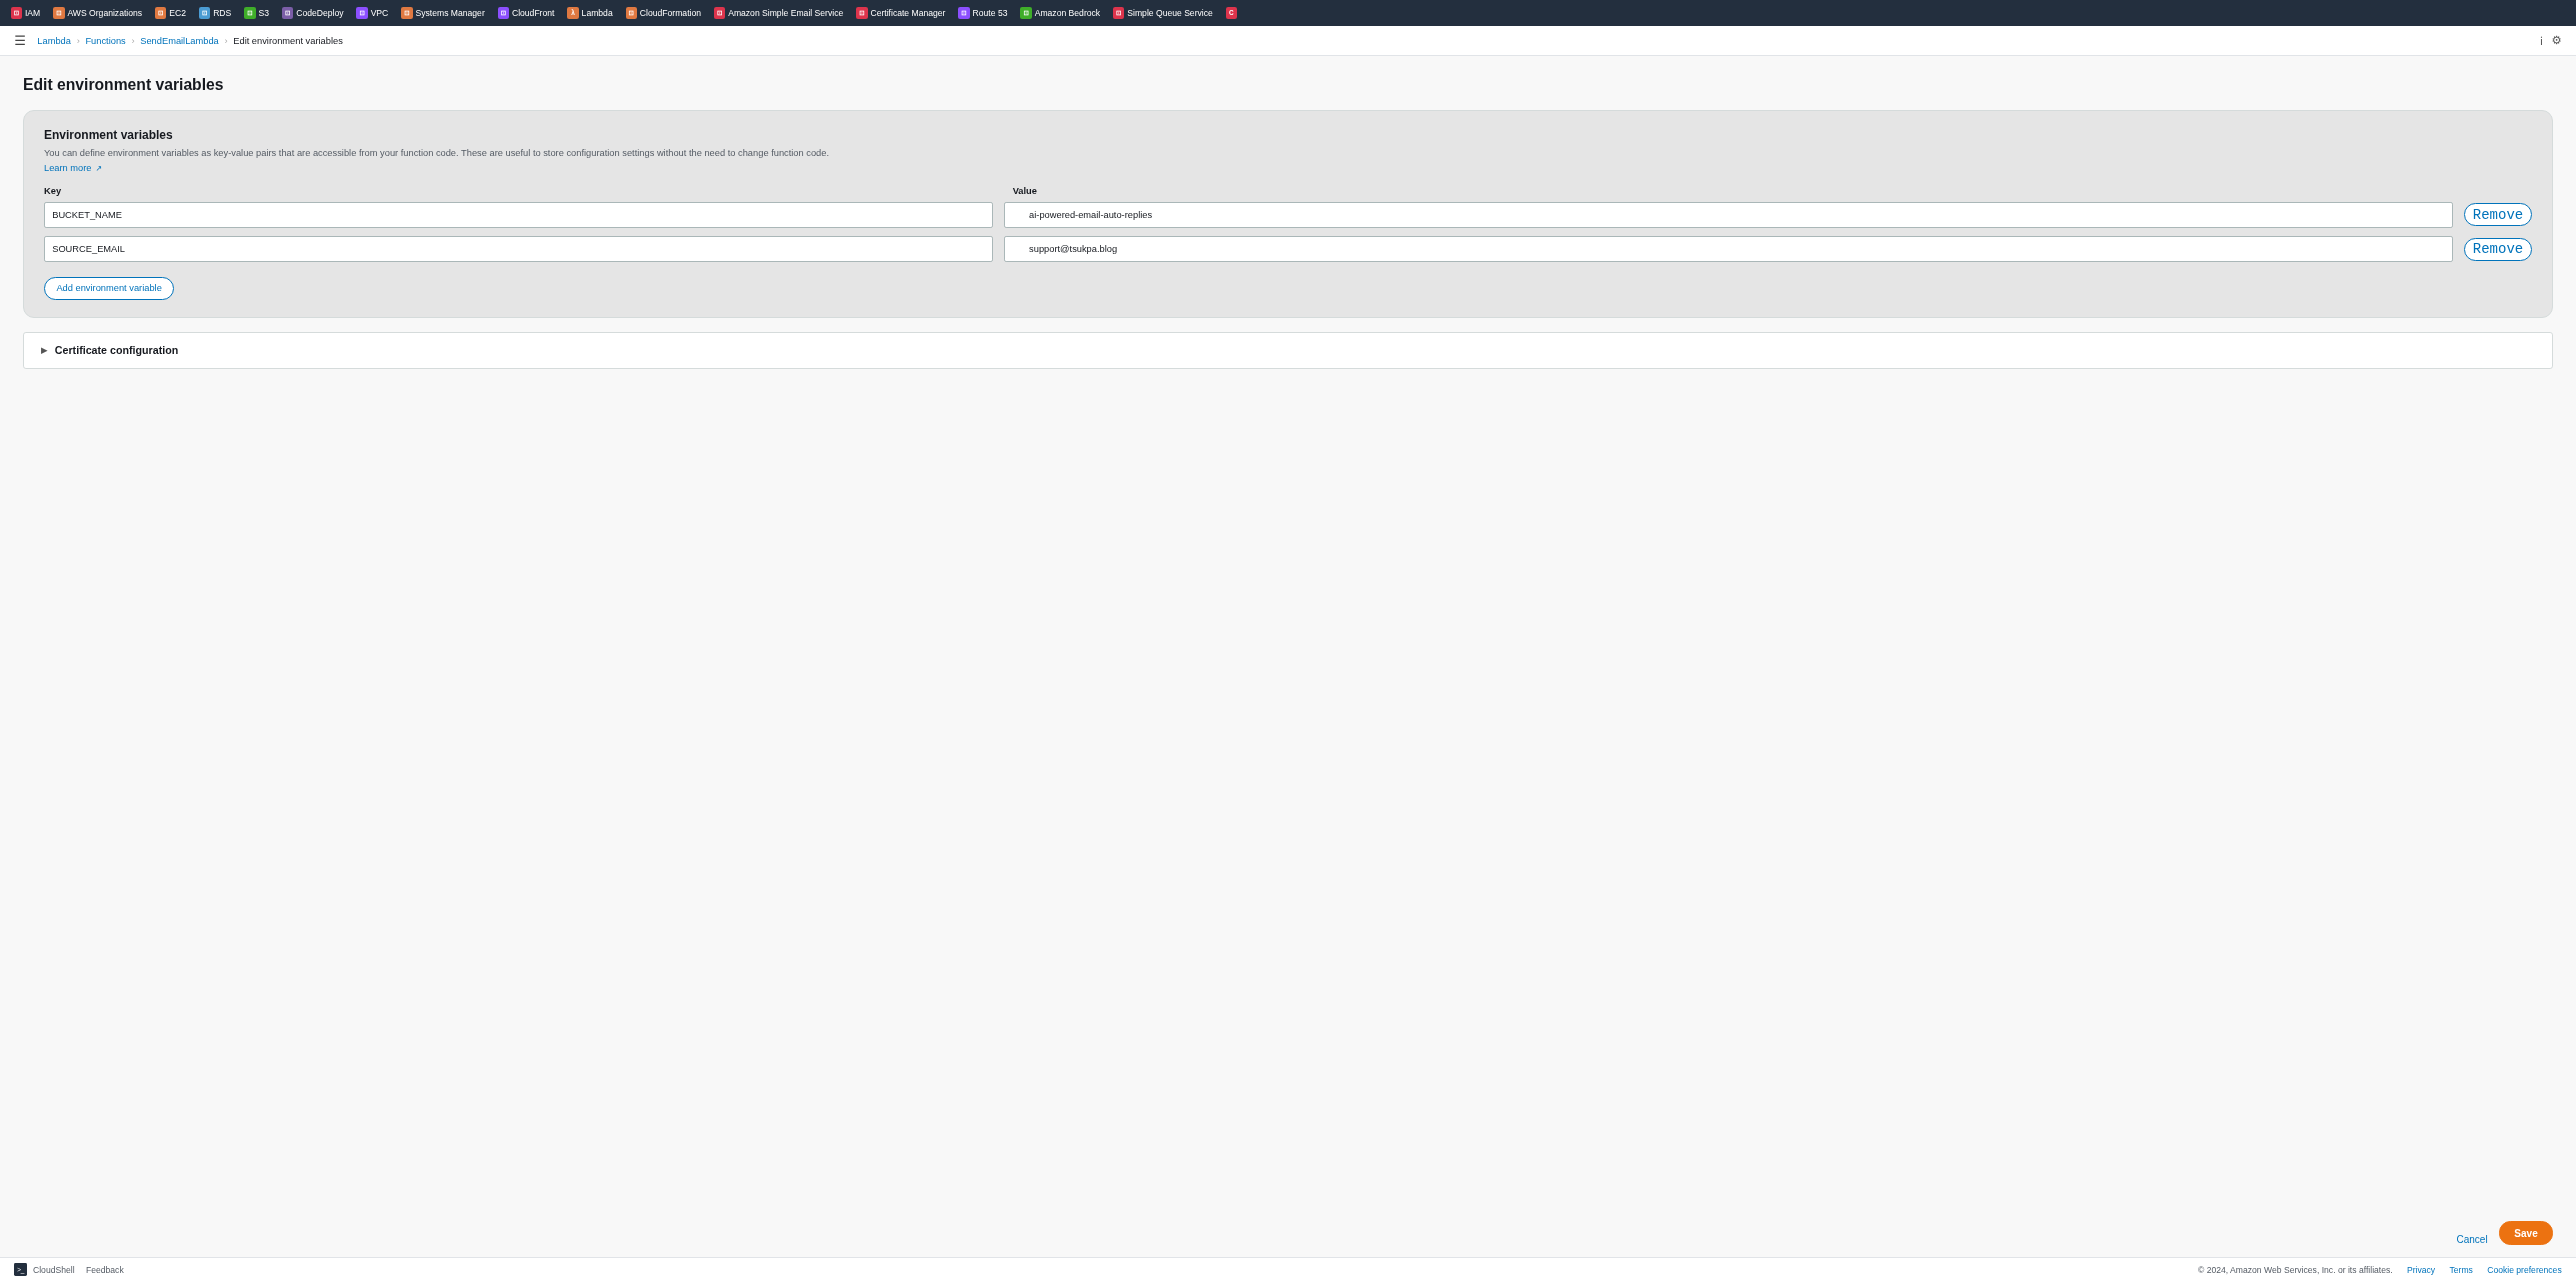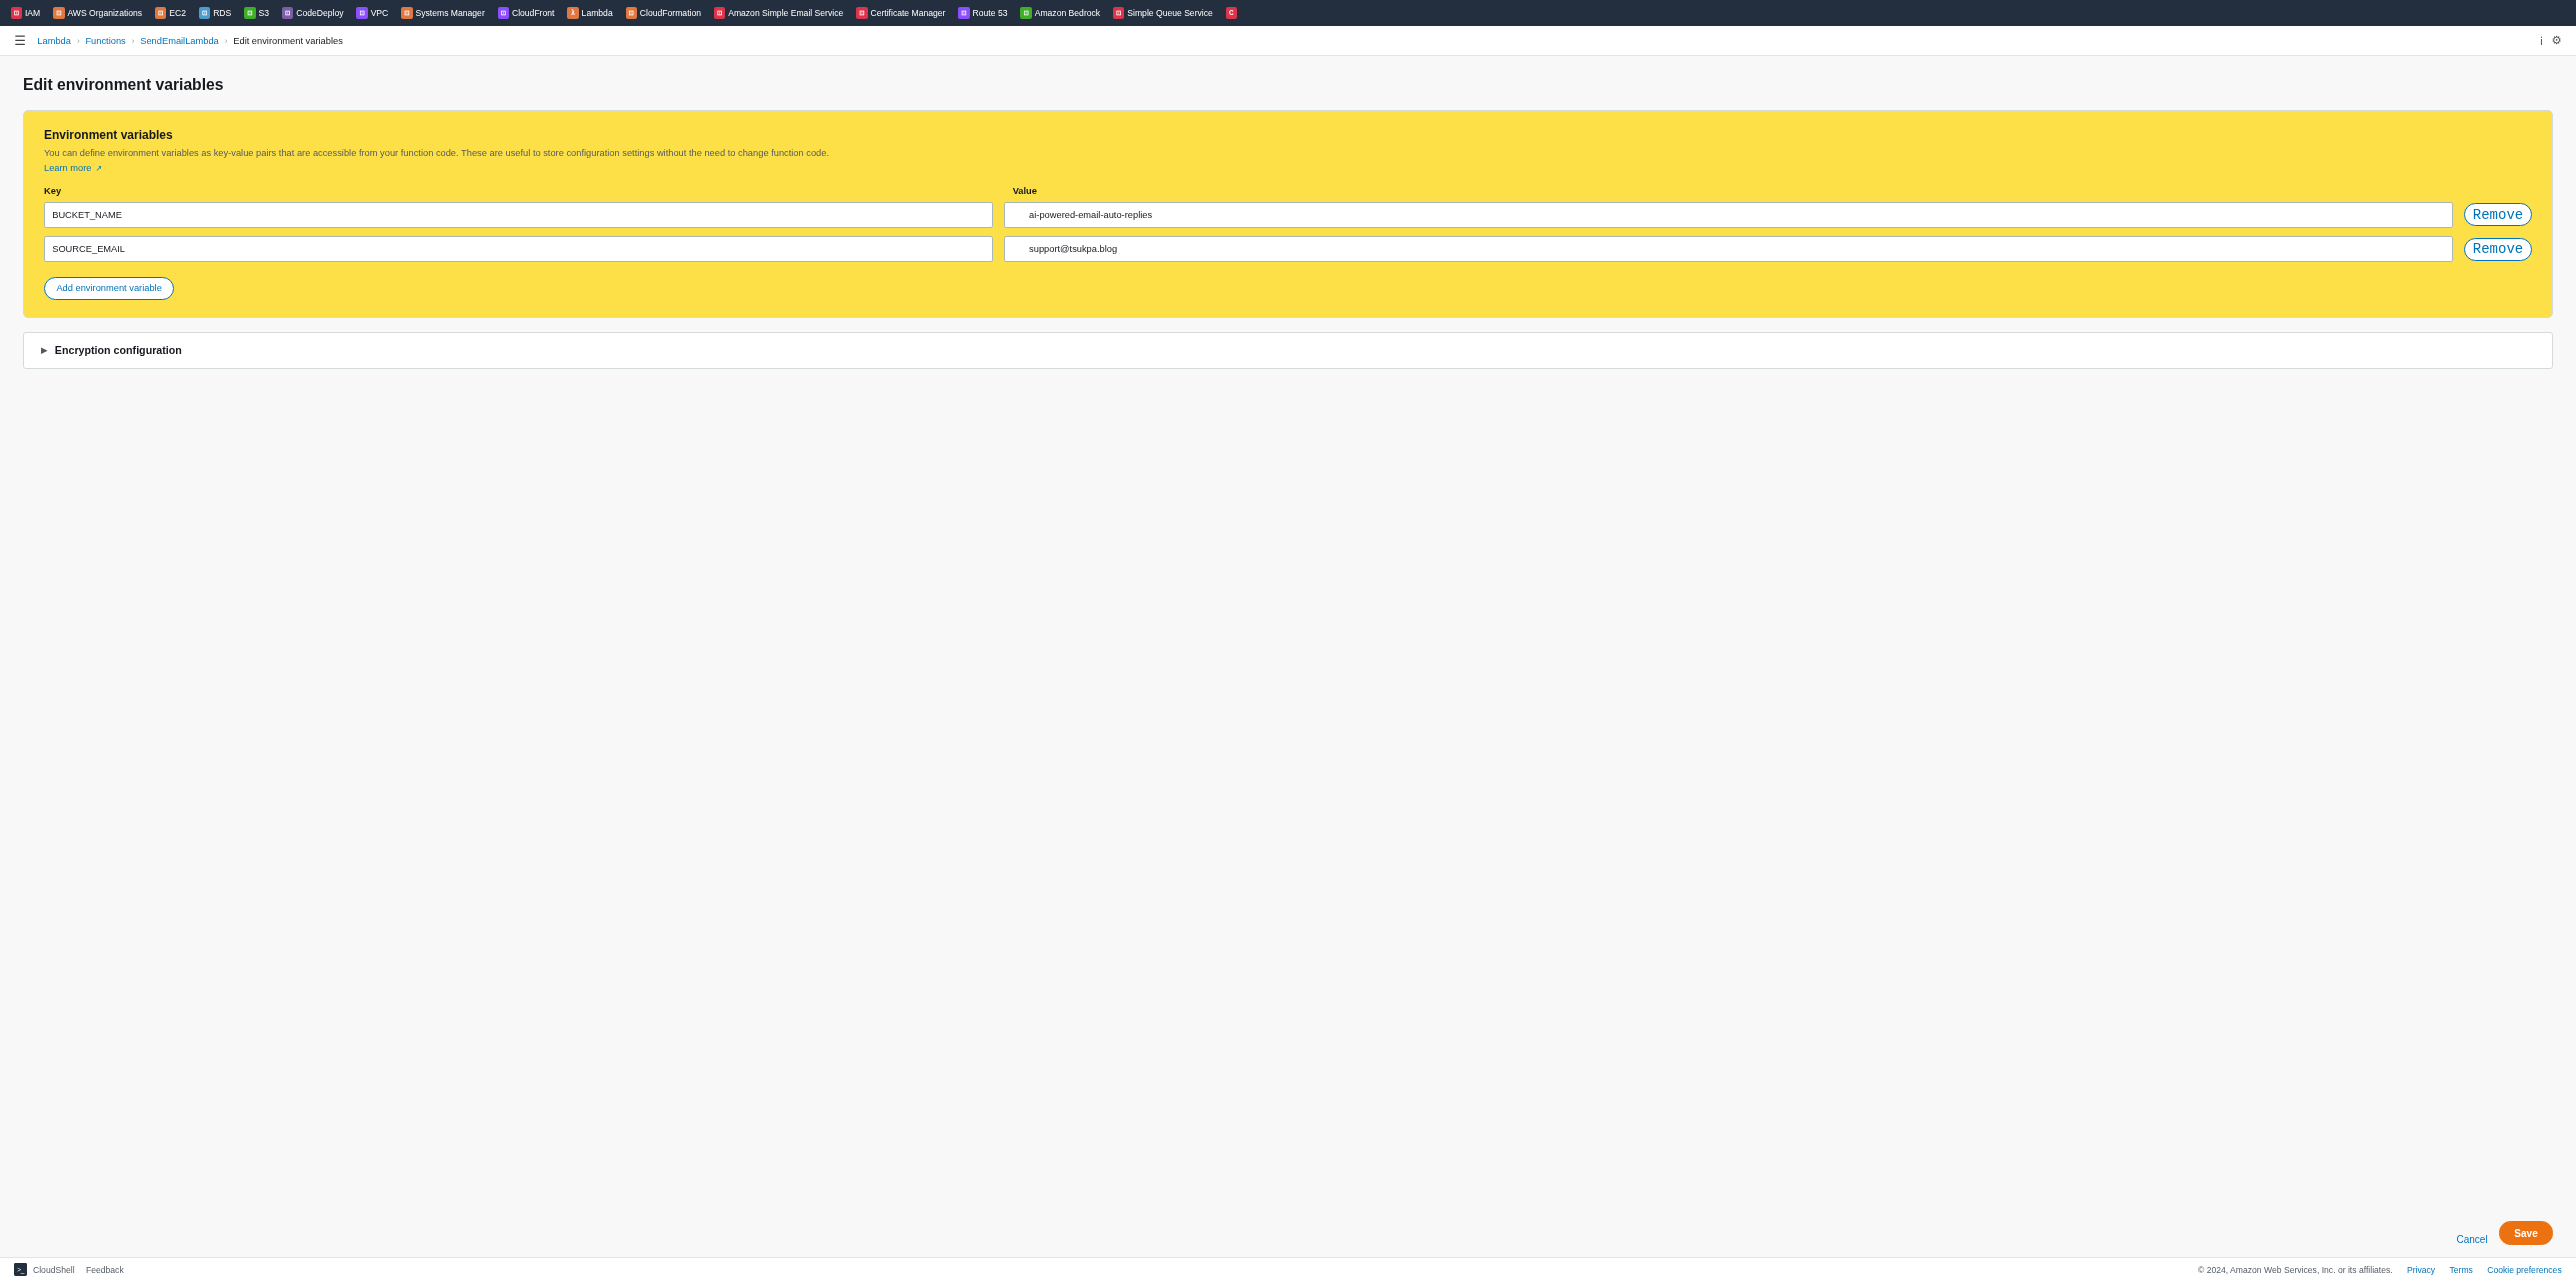--- a/index.html
+++ b/index.html
@@ -101,23 +101,23 @@
     }
     .page-title {
       font-size: 15.7px;
       font-weight: 700;
       color: #16191f;
       margin-bottom: 15.7px;
     }
 
     
     .card {
-      background: #fde047;
+      background: #e5e5e5;
       border: 0.7px solid #d5dbdb;
-      border-radius: 5px;
+      border-radius: 11px;
       padding: 17px 20px;
       margin-bottom: 14.3px;
     }
     .card-title {
       font-size: 12px;
       font-weight: 700;
       margin-bottom: 5.7px;
     }
     .card-desc {
       font-size: 9.3px;
@@ -391,21 +391,21 @@
       <input type="text" class="env-input" data-interactable="true" value="SOURCE_EMAIL" style="">
       <input type="text" class="env-input-value" data-interactable="true" value="support@tsukpa.blog" style="">
       <button class="btn-remove" data-interactable="true">Remove</button>
     </div>
 
     <button class="btn-add" data-interactable="true">Add environment variable</button>
   </div>
 
   <div class="encrypt-section" data-interactable="true">
     <span class="chevron-right" data-interactable="false">▶</span>
-    <span class="encrypt-title" data-interactable="false">Encryption configuration</span>
+    <span class="encrypt-title" data-interactable="false">Certificate configuration</span>
   </div>
 </div>
 
 <div class="action-bar" data-interactable="false">
   <button class="btn-cancel" data-interactable="true">Cancel</button>
   <button class="btn-save" data-interactable="true">Save</button>
 </div>
 
 <div class="footer" data-interactable="false">
   <div class="footer-left" data-interactable="false">

